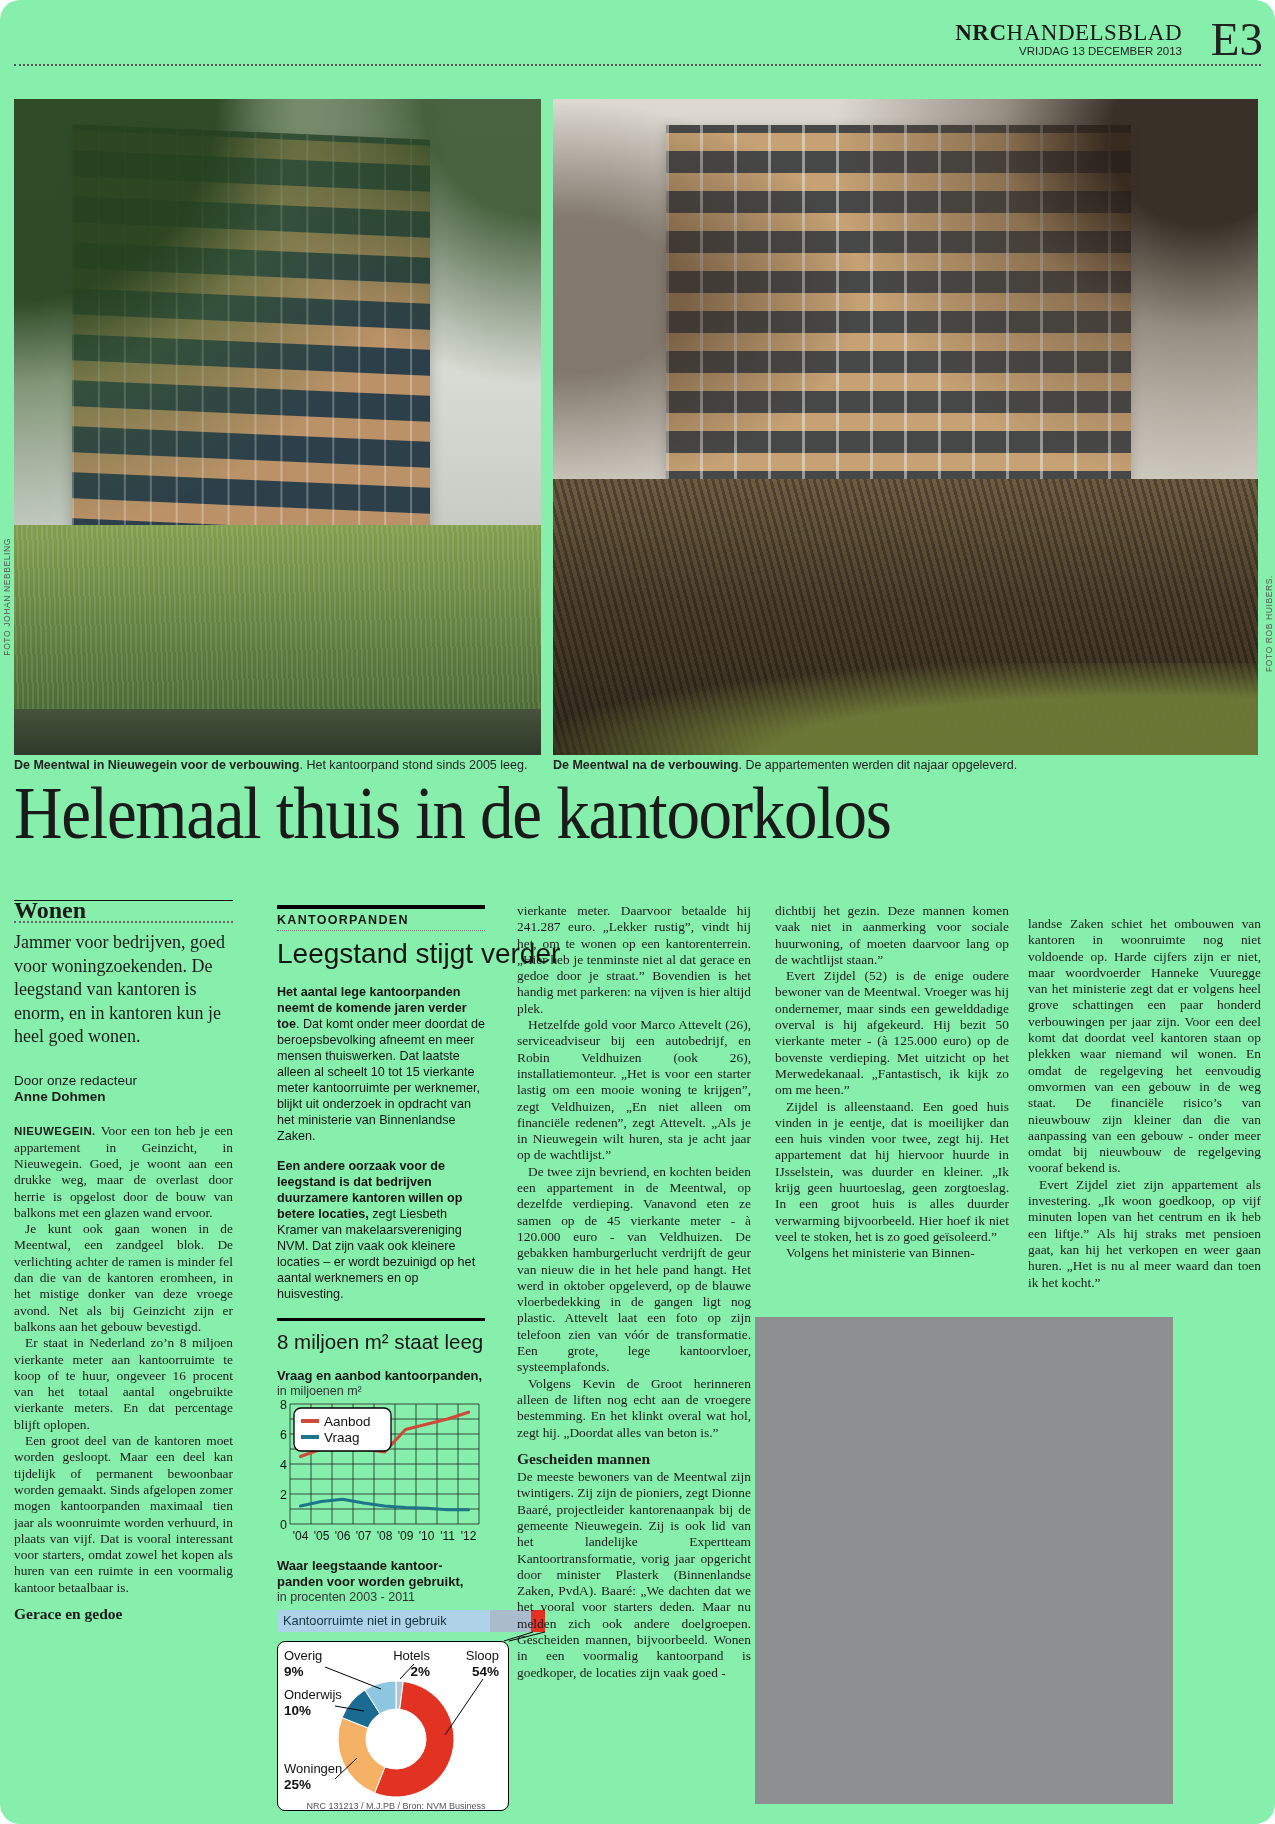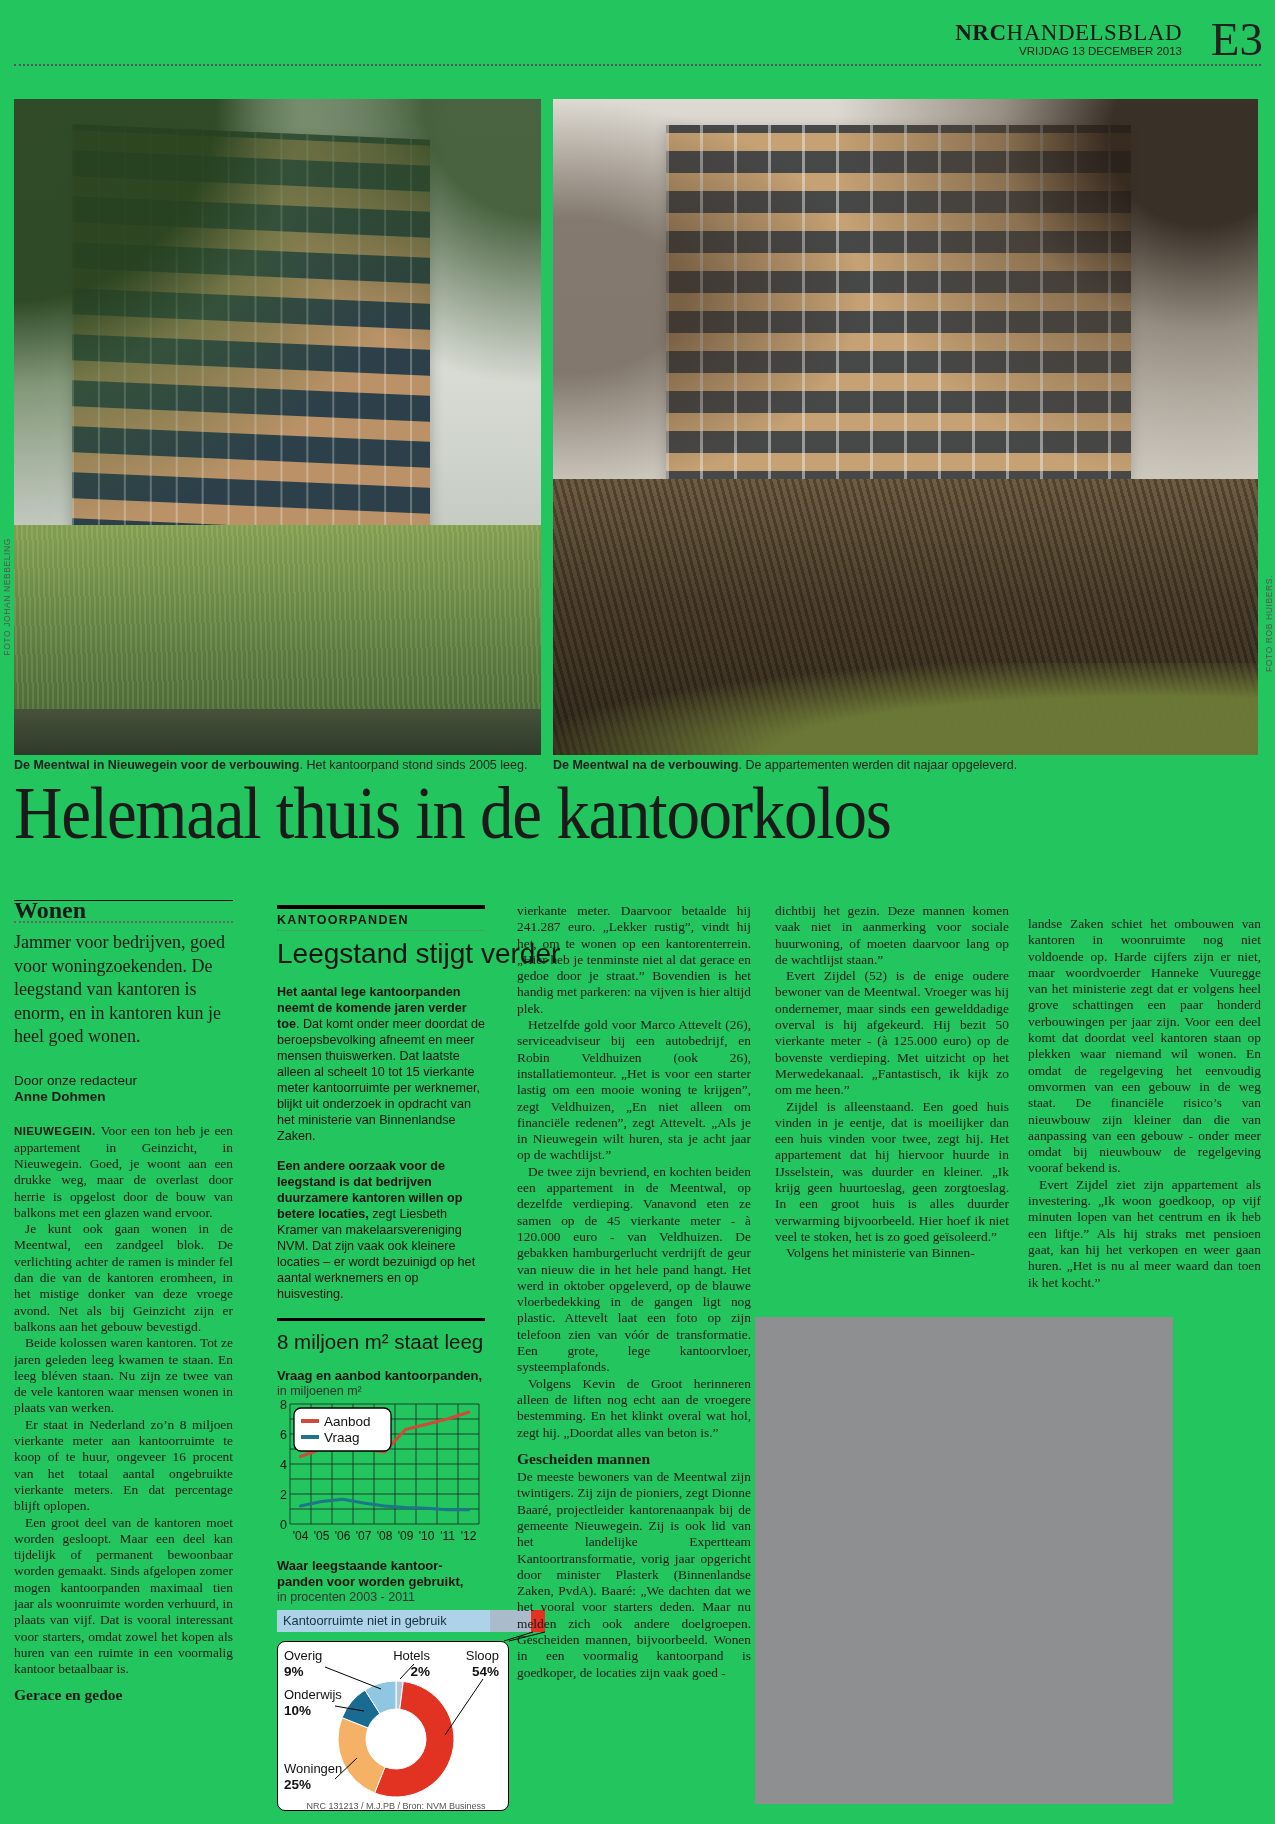--- a/index.html
+++ b/index.html
@@ -1,17 +1,17 @@
 <!DOCTYPE html>
 <html><head>
 <meta charset="utf-8">
 <style>
   html,body{margin:0;padding:0;background:#ffffff;}
-  #page{position:relative;width:1275px;height:1824px;background:#22c55e;overflow:hidden;
-        font-family:"Liberation Serif",serif;color:#1a1a1a;}
+  #page{position:relative;width:1275px;height:1824px;background:#86efac;overflow:hidden;
+        font-family:"Liberation Serif",serif;color:#1a1a1a;border-radius:20px;}
   .abs{position:absolute;}
 
   
   .brand{top:20px;right:93px;font-family:"Liberation Serif",serif;font-size:23px;letter-spacing:.5px;text-align:right;}
   .brand .b{font-weight:bold;}
   .mdate{top:45px;right:93px;font-family:"Liberation Sans",sans-serif;font-size:11.5px;color:#222;text-align:right;}
   .pageno{top:12px;right:12px;font-size:47px;color:#222;}
   .top-rule{top:64px;left:14px;width:1247px;border-top:2px dotted #555;height:0;}
 
   
@@ -154,21 +154,20 @@
     <div class="section-label">Wonen</div>
     <div class="dot-rule"></div>
     <div class="standfirst">Jammer voor bedrijven, goed voor woningzoekenden. De leegstand van kantoren is enorm, en in kantoren kun je heel goed wonen.</div>
     <div class="byline">
       <div>Door onze redacteur</div>
       <div class="name">Anne Dohmen</div>
     </div>
     <div>
         <p><span class="lead">NIEUWEGEIN. </span>Voor een ton heb je een appartement in Geinzicht, in Nieuwegein. Goed, je woont aan een drukke weg, maar de overlast door herrie is opgelost door de bouw van balkons met een glazen wand ervoor.</p>
         <p>Je kunt ook gaan wonen in de Meentwal, een zandgeel blok. De verlichting achter de ramen is minder fel dan die van de kantoren eromheen, in het mistige donker van deze vroege avond. Net als bij Geinzicht zijn er balkons aan het gebouw bevestigd.</p>
-        <p>Beide kolossen waren kantoren. Tot ze jaren geleden leeg kwamen te staan. En leeg bléven staan. Nu zijn ze twee van de vele kantoren waar mensen wonen in plaats van werken.</p>
         <p>Er staat in Nederland zo’n 8 miljoen vierkante meter aan kantoorruimte te koop of te huur, ongeveer 16 procent van het totaal aantal ongebruikte vierkante meters. En dat percentage blijft oplopen.</p>
         <p>Een groot deel van de kantoren moet worden gesloopt. Maar een deel kan tijdelijk of permanent bewoonbaar worden gemaakt. Sinds afgelopen zomer mogen kantoorpanden maximaal tien jaar als woonruimte worden verhuurd, in plaats van vijf. Dat is vooral interessant voor starters, omdat zowel het kopen als huren van een ruimte in een voormalig kantoor betaalbaar is.</p>
       </div>
     <div class="subhead">Gerace en gedoe</div>
   </div>
 
   <div class="abs" id="sidebar">
     <div class="kickbar"></div>
     <div class="kicker">KANTOORPANDEN</div>
     <div class="sb-dot"></div>

